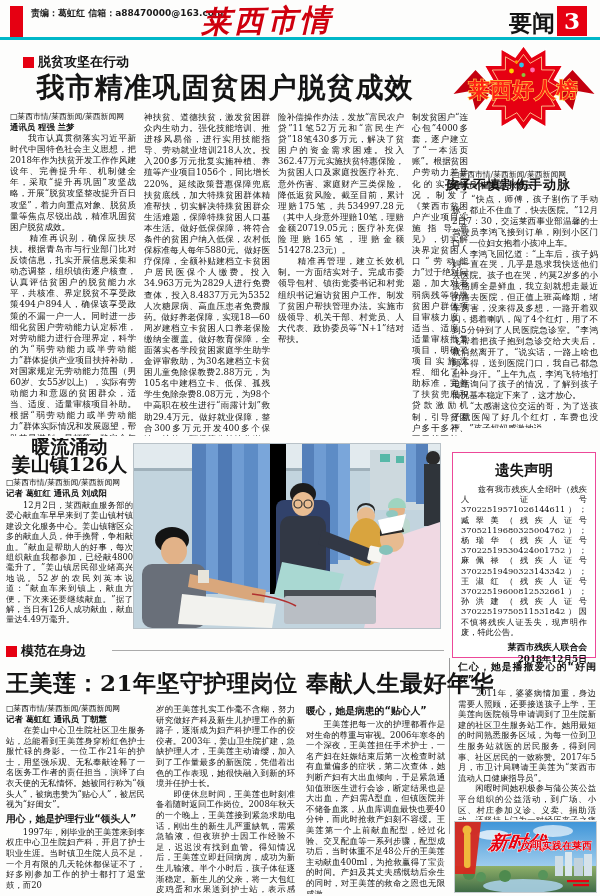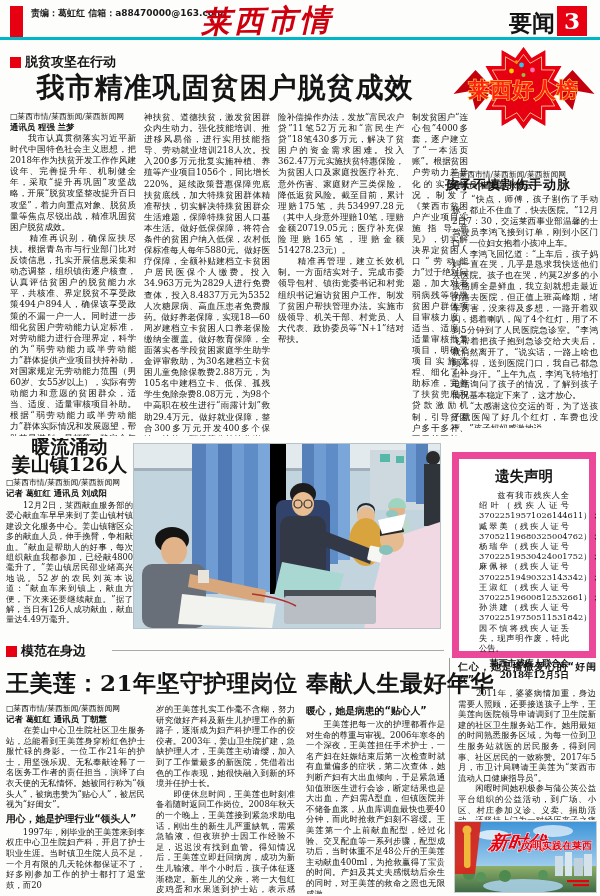--- a/index.html
+++ b/index.html
@@ -17,21 +17,21 @@
   .subhead{font-family:"DejaVu Sans", sans-serif;font-weight:bold;font-size:9.8px;
            line-height:13px;margin:2px 0;}
   #masthead{font-size:30px;font-weight:bold;font-style:italic;color:#cf000e;
             letter-spacing:3px;transform:rotate(-1deg);}
   #page-num{background:#e60012;color:#fff;width:30px;height:30px;text-align:center;
             line-height:30px;font-size:23px;font-weight:bold;}
   #headline1{font-size:28px;font-weight:bold;text-align:center;letter-spacing:1px;}
   #gp-headline{font-size:13px;font-weight:bold;line-height:17px;text-align:center;
                letter-spacing:1px;margin-top:44px;}
   #warm-title{font-size:19px;font-weight:bold;line-height:17.5px;text-align:center;}
-  #lost-box{border:7px solid #ec4899;background:#fff;padding:6px 20px;box-sizing:border-box;}
+  #lost-box{border:1px solid #ec4899;background:#fff;padding:6px 8px;box-sizing:border-box;}
   #lost-title{text-align:center;font-weight:bold;font-size:14.5px;margin:2px 0 4px 0;}
   #lost-body{font-size:8.2px;line-height:10.2px;}
   #lost-sig{text-align:right;font-weight:bold;font-size:8.8px;line-height:12px;margin-top:4px;}
   #headline2{font-size:23px;font-weight:bold;white-space:nowrap;letter-spacing:0.5px;}
   .mcol{font-size:8.4px;line-height:10.6px;overflow:hidden;text-align:justify;}
   .rule-h{background:#aaa;height:1px;}
   .rule-v{background:#999;width:1px;}
   svg text{font-family:"DejaVu Sans", sans-serif;}
 </style>
 </head>
@@ -39,21 +39,21 @@
 
 <div class="abs" style="left:10px;top:6px;width:13px;height:31px;background:#e60012;"></div>
 <div class="abs sans" style="left:31px;top:7px;font-weight:bold;font-size:9px;line-height:13px;color:#1a1a1a;">
   <div>责编：葛虹红 信箱：a88470000@163.com</div>
 </div>
 <div id="masthead" class="abs" style="left:197px;top:1px;width:140px;text-align:center;">莱西市情</div>
 <div class="abs sans" style="left:509px;top:8px;font-size:23px;font-weight:bold;">要闻</div>
 <div id="page-num" class="abs" style="left:557px;top:6px;">3</div>
 <div class="abs" style="left:0;top:37px;width:600px;height:3px;background:#00b7c8;"></div>
 
-<div class="abs kicker" style="left:10px;top:53px;">
+<div class="abs kicker" style="left:23px;top:53px;">
   <span class="sq"></span>
   <span>脱贫攻坚在行动</span>
 </div>
 <div id="headline1" class="abs" style="left:25px;top:69px;width:400px;">我市精准巩固贫困户脱贫成效</div>
 
 <div class="abs" style="left:10px;top:112px;width:458px;height:324px;display:flex;gap:8px;">
   <div class="col" style="width:126px;height:324px;">
     <div class="source">□莱西市情/莱西新闻/莱西新闻网</div>
     <div class="byline sans">通讯员 程强 兰梦</div>
     <div class="flow">　　我市认真贯彻落实习近平新时代中国特色社会主义思想，把2018年作为扶贫开发工作作风建设年、完善提升年、机制健全年，采取“提升再巩固”攻坚战略，开展“脱贫攻坚整改提升百日攻坚”，着力向重点对象、脱贫质量等焦点尽锐出战，精准巩固贫困户脱贫成效。

